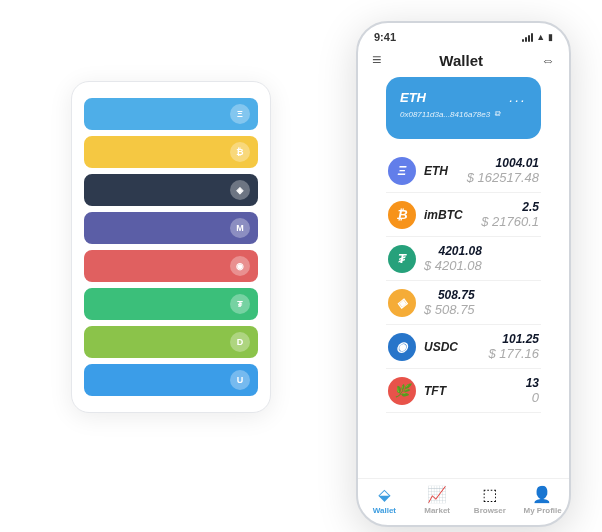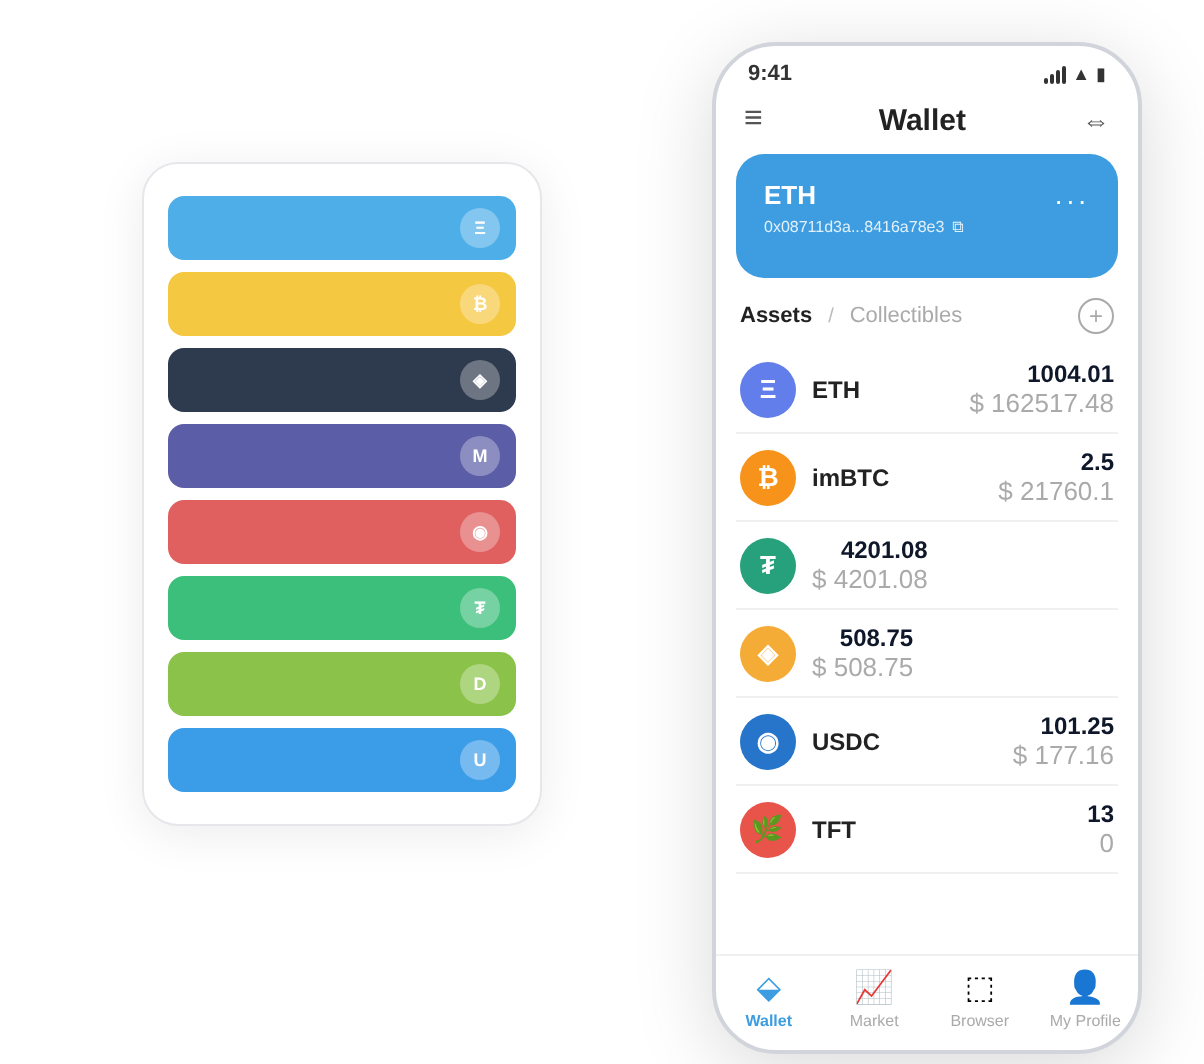--- a/index.html
+++ b/index.html
@@ -103,22 +103,23 @@
     }
 
     .header-menu { font-size: 16px; color: #555; }
     .header-title { font-size: 15px; font-weight: 600; color: #222; }
     .header-scan { font-size: 14px; color: #555; }
 
     .phone-content {
       flex: 1;
       overflow-y: auto;
       overflow-x: hidden;
-      padding: 0 10px 10px;
+      padding: 0 28px 10px;
       scrollbar-width: none;
+      font-style: italic;
     }
     .phone-content::-webkit-scrollbar { display: none; }
 
     
     .eth-card {
       background: #3d9de0;
       border-radius: 14px;
       padding: 12px 14px;
       margin-bottom: 10px;
       color: white;
@@ -133,20 +134,21 @@
     }
 
     .eth-label { font-size: 13px; font-weight: 700; }
     .eth-dots { font-size: 14px; letter-spacing: 2px; }
 
     .eth-address {
       font-size: 8px;
       opacity: 0.85;
       margin-bottom: 8px;
       display: flex;
+      align-items: center;
       gap: 4px;
     }
 
     .eth-balance {
       font-size: 22px;
       font-weight: 700;
       text-align: right;
     }
 
     .eth-balance-symbol {
@@ -243,21 +245,21 @@
     .nav-item {
       flex: 1;
       display: flex;
       flex-direction: column;
       align-items: center;
       gap: 2px;
       cursor: pointer;
     }
 
     .nav-icon { font-size: 16px; }
-    .nav-label { font-size: 8px; color: #aaa; }
+    .nav-label { font-size: 8px; color: #aaa; font-weight: bold; }
     .nav-label-active { font-size: 8px; color: #3d9de0; font-weight: 600; }
     .nav-icon-active { color: #3d9de0; }
 
     
     .signal-bar {
       display: inline-flex;
       align-items: flex-end;
       gap: 1px;
       height: 9px;
     }
@@ -328,28 +330,20 @@
         <div class="eth-card-header">
           <span class="eth-label">ETH</span>
           <span class="eth-dots">...</span>
         </div>
         <div class="eth-address">
           <span>0x08711d3a...8416a78e3</span>
           <span>⧉</span>
         </div>
       </div>
 
-      <div class="assets-header">
-        <div class="assets-tabs">
-          <span class="assets-tab-active">Assets</span>
-          <span class="assets-tab-divider">/</span>
-          <span class="assets-tab-inactive">Collectibles</span>
-        </div>
-        <div class="assets-add">+</div>
-      </div>
 
       <div id="asset-list">
           <div class="asset-row">
             <div class="asset-icon" style="background: rgb(98, 126, 234);">Ξ</div>
             <div class="asset-name">ETH</div>
             <div class="asset-amounts">
               <div class="asset-amount-primary">1004.01</div>
               <div class="asset-amount-secondary">$ 162517.48</div>
             </div>
           </div>

